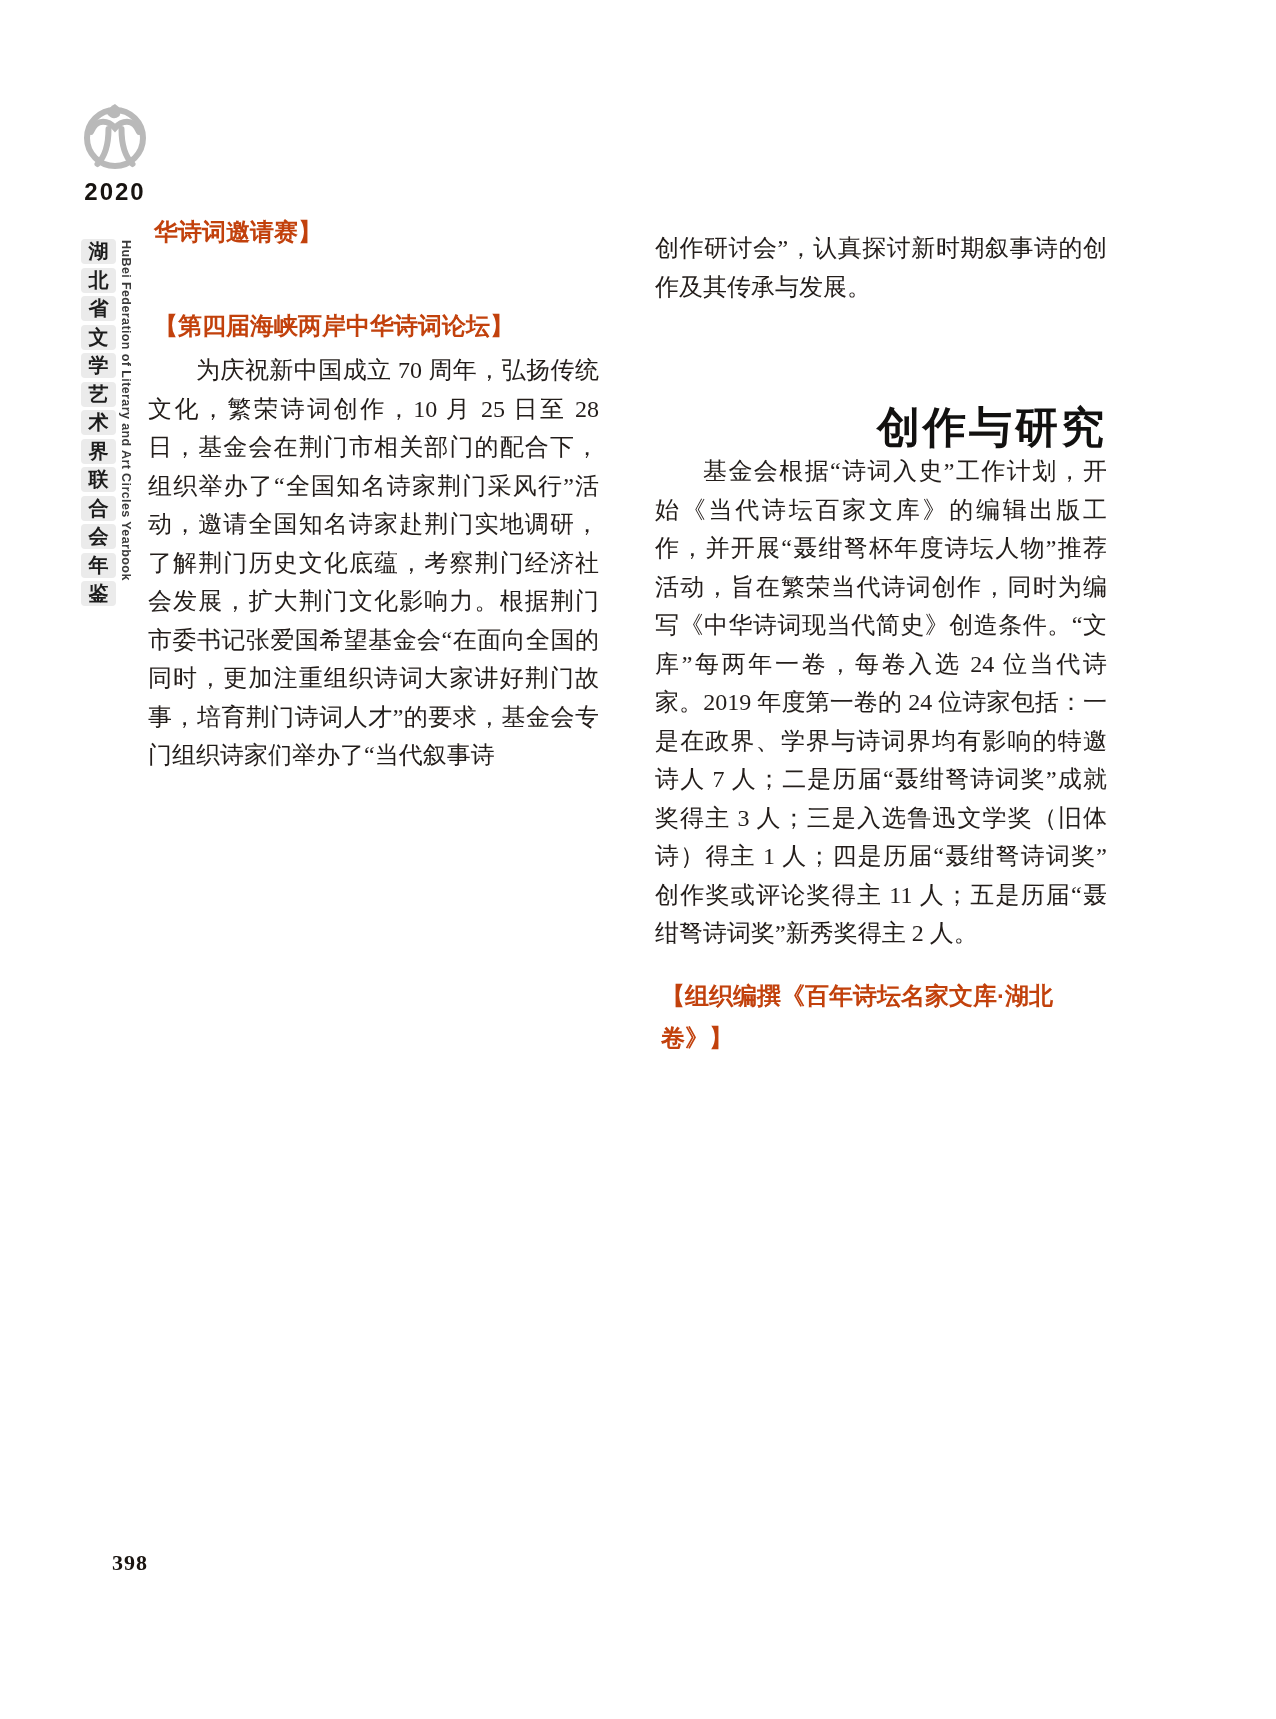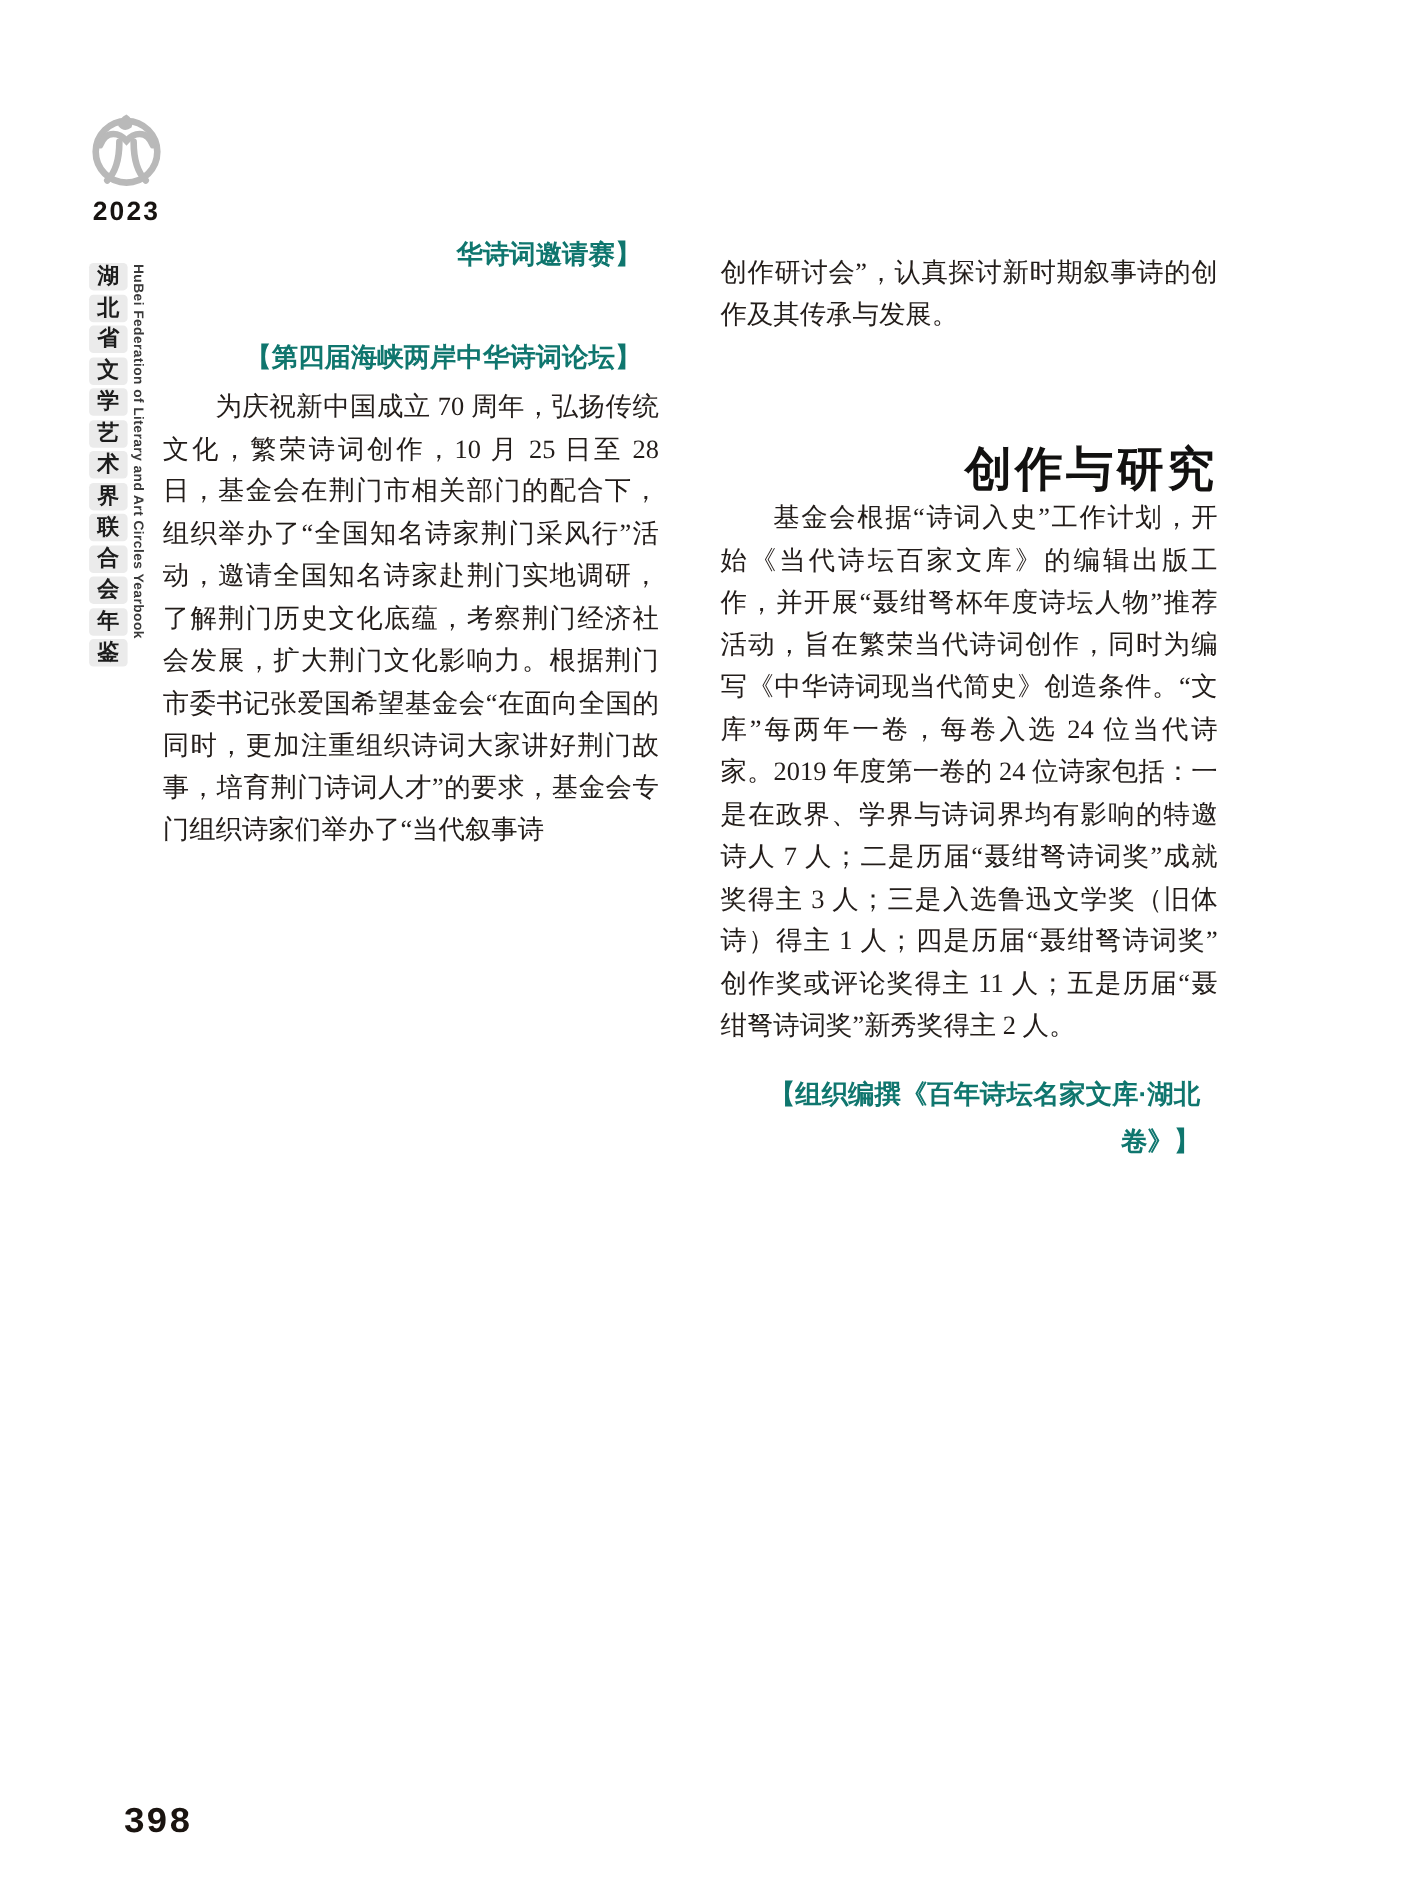--- a/index.html
+++ b/index.html
@@ -34,24 +34,24 @@
     writing-mode:vertical-rl;
     font-family:"Liberation Sans","DejaVu Sans",sans-serif;
     font-weight:bold;font-size:12.5px;letter-spacing:.4px;color:#3a3a3a;
     white-space:nowrap;
   }
   
   .col{position:absolute;top:205px;}
   .col-left{left:148px;width:451px;}
   .col-right{left:655px;width:452px;}
   .sec-heading{
-    margin:16px;
+    margin:6px;
     font-family:"Liberation Sans","DejaVu Sans",sans-serif;
-    font-weight:bold;font-size:24px;line-height:42px;color:#0f766e;
-    text-align:right;
+    font-weight:bold;font-size:24px;line-height:42px;color:#c2410c;
+    text-align:left;
   }
   .body-para{
     margin:0;
     font-size:24px;line-height:38.5px;
     text-align:justify;text-indent:2em;
     color:#231d1a;
     overflow-wrap:anywhere;
   }
   .no-indent{text-indent:0;}
   .h-first{margin-top:6px;margin-bottom:8px;}
@@ -62,39 +62,39 @@
     margin:96px 0 0 0;
     font-family:"Liberation Sans","DejaVu Sans",sans-serif;
     font-weight:bold;font-size:43px;line-height:50px;letter-spacing:3px;
     text-align:right;color:#121110;
   }
   .h-r1{margin-top:86px;margin-bottom:6px;}
   .p-r1{margin-top:0;}
   .h-r2{margin-top:22px;margin-bottom:6px;}
   
   .page-number{
-    position:absolute;left:112px;top:1638px;
-    font-family:Liberation Mono, monospace;
-    font-weight:bold;font-size:33px;letter-spacing:1px;color:#1a1410;
+    position:absolute;left:112px;top:1550px;
+    font-family:Liberation Serif, serif;
+    font-weight:bold;font-size:22px;letter-spacing:1px;color:#1a1410;
   }
 </style>
 </head>
 <body>
 
 <div class="page">
 
   <div class="logo-block">
     <svg width="66" height="70" viewBox="0 0 66 70" aria-hidden="true">
       <circle cx="33" cy="38" r="28" fill="none" stroke="#b9b9b9" stroke-width="6"></circle>
       <path d="M33 4 Q41 9 37.5 16 Q31 21 25.5 14.5 Q26 7 33 4 Z" fill="#b9b9b9"></path>
       <path d="M9 32 C15 17 27 21 33 28 C39 21 51 17 57 32" fill="none" stroke="#b9b9b9" stroke-width="6" stroke-linecap="round"></path>
       <path d="M26.5 29 C26.5 43 23.5 56 15.5 64" fill="none" stroke="#b9b9b9" stroke-width="6" stroke-linecap="round"></path>
       <path d="M39.5 29 C39.5 43 42.5 56 50.5 64" fill="none" stroke="#b9b9b9" stroke-width="6" stroke-linecap="round"></path>
     </svg>
-    <div class="logo-year">2023</div>
+    <div class="logo-year">2020</div>
   </div>
 
   <div class="sidebar-cn">
     <div class="cell">湖</div>
     <div class="cell">北</div>
     <div class="cell">省</div>
     <div class="cell">文</div>
     <div class="cell">学</div>
     <div class="cell">艺</div>
     <div class="cell">术</div>

